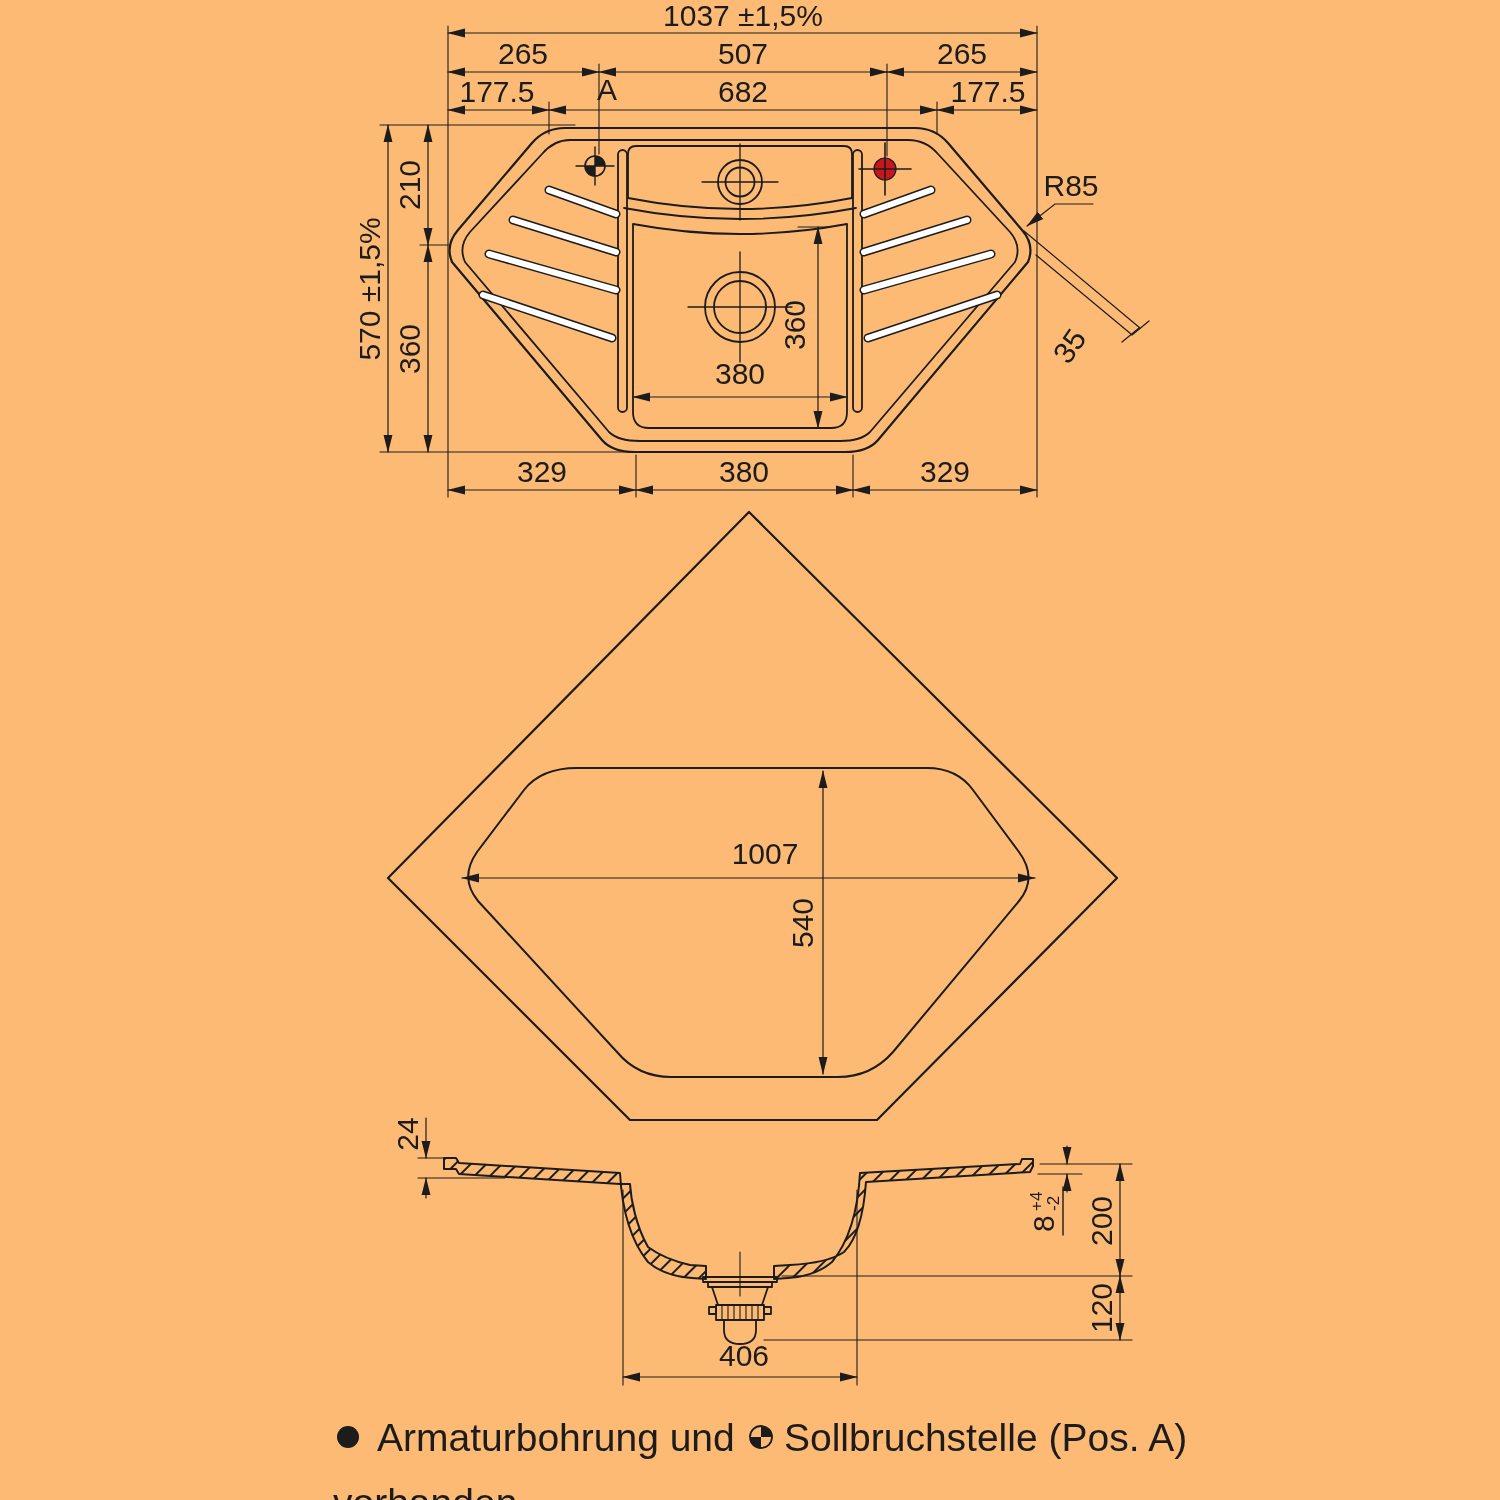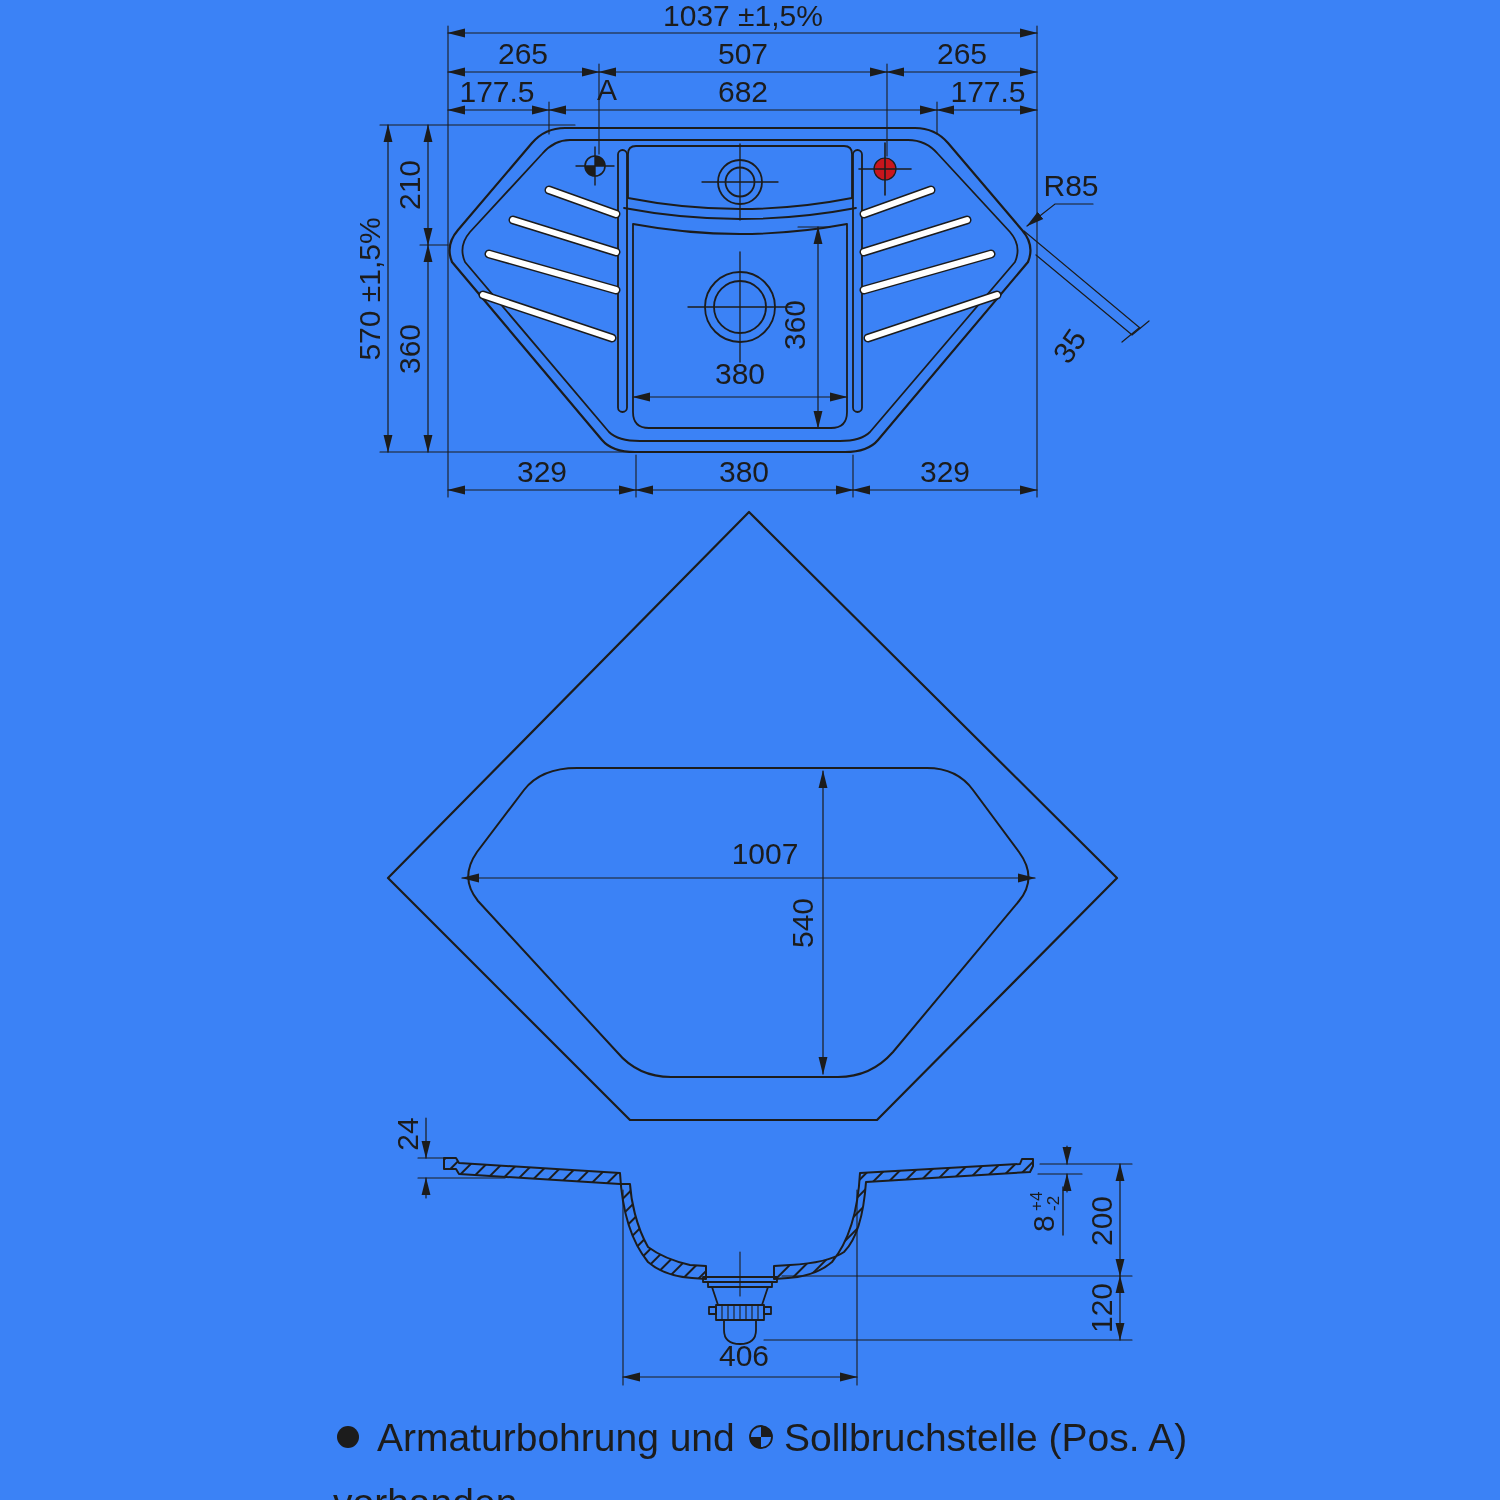--- a/index.html
+++ b/index.html
@@ -1,16 +1,16 @@
 <!DOCTYPE html>
 <html><head>
 <meta charset="utf-8">
 <style>
   html,body{margin:0;padding:0;background:#ffffff;}
-  .sheet{position:relative;width:1500px;height:1500px;background:#3b82f6;overflow:hidden;}
+  .sheet{position:relative;width:1500px;height:1500px;background:#fdba74;overflow:hidden;}
   svg{display:block;}
   text{font-family:"Liberation Sans", sans-serif;fill:#1c1c1c;stroke:none;}
   .dimtxt{font-size:30px;}
   .legtxt{font-size:39px;}
   .tol{font-size:17px;}
 </style>
 </head>
 <body>
 
 <div class="sheet">

